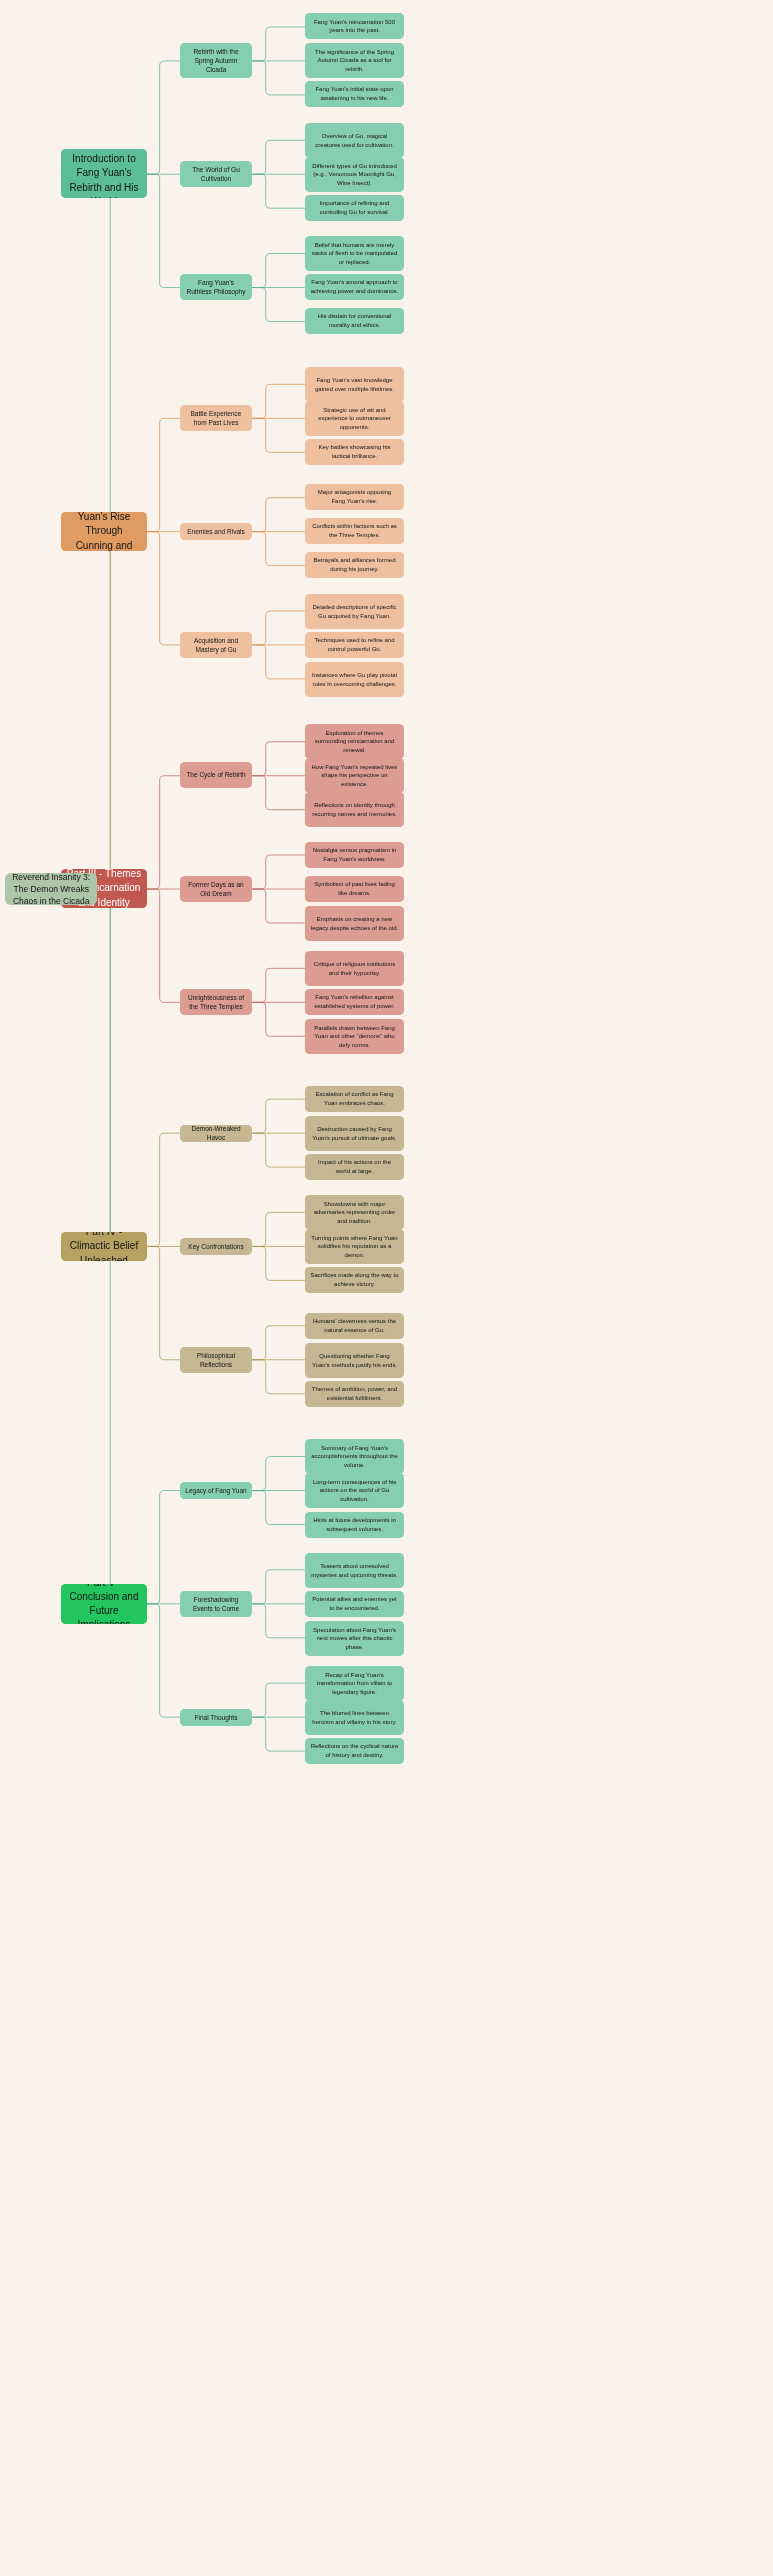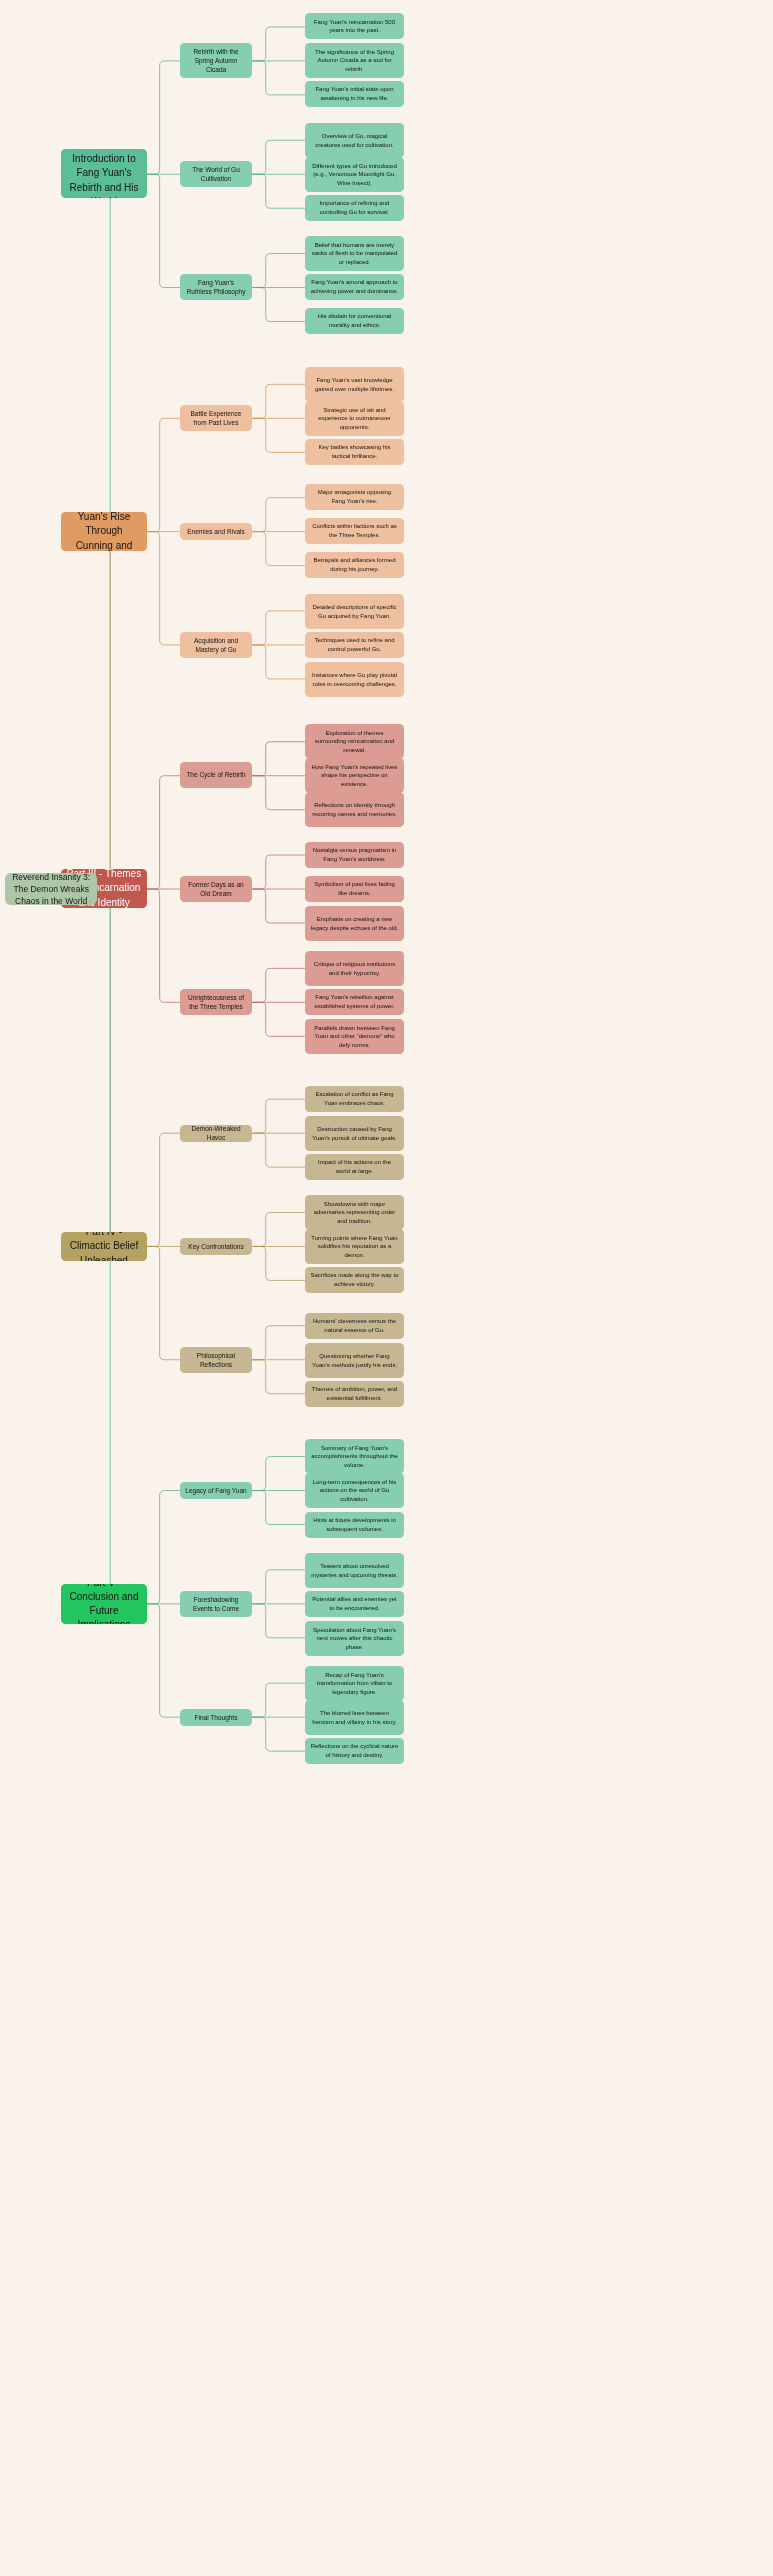--- a/index.html
+++ b/index.html
@@ -187,16 +187,16 @@
       <div class="node sub" style="left: 180px; top: 1482px; width: 72px; height: 16.5px; background: rgb(134, 206, 177);">Legacy of Fang Yuan</div>
       <div class="node leaf" style="left: 305px; top: 1553px; width: 99px; height: 35px; background: rgb(134, 206, 177);">Teasers about unresolved mysteries and upcoming threats.</div>
       <div class="node leaf" style="left: 305px; top: 1591px; width: 99px; height: 26px; background: rgb(134, 206, 177);">Potential allies and enemies yet to be encountered.</div>
       <div class="node leaf" style="left: 305px; top: 1621px; width: 99px; height: 35px; background: rgb(134, 206, 177);">Speculation about Fang Yuan's next moves after this chaotic phase.</div>
       <div class="node sub" style="left: 180px; top: 1591px; width: 72px; height: 26px; background: rgb(134, 206, 177);">Foreshadowing Events to Come</div>
       <div class="node leaf" style="left: 305px; top: 1666px; width: 99px; height: 35px; background: rgb(134, 206, 177);">Recap of Fang Yuan's transformation from villain to legendary figure.</div>
       <div class="node leaf" style="left: 305px; top: 1700px; width: 99px; height: 35px; background: rgb(134, 206, 177);">The blurred lines between heroism and villainy in his story.</div>
       <div class="node leaf" style="left: 305px; top: 1738px; width: 99px; height: 26px; background: rgb(134, 206, 177);">Reflections on the cyclical nature of history and destiny.</div>
       <div class="node sub" style="left: 180px; top: 1709px; width: 72px; height: 16.5px; background: rgb(134, 206, 177);">Final Thoughts</div>
       <div class="node branch light" style="left: 61px; top: 1584px; width: 86px; height: 40px; background: #22c55e; color: rgb(20, 20, 20);">Part V - Conclusion and Future Implications</div>
-      <div class="node root" style="left: 5.2px; top: 873px; width: 92px; height: 32px; background: rgb(174, 198, 168);">Reverend Insanity 3: The Demon Wreaks Chaos in the World</div>
+      <div class="node root" style="left: 5.2px; top: 873px; width: 92px; height: 32px; background: rgb(174, 198, 168);">Reverend Insanity 3: The Demon Wreaks Chaos in the Cicada</div>
     </div>
 </div>
 
 
 </body></html>

